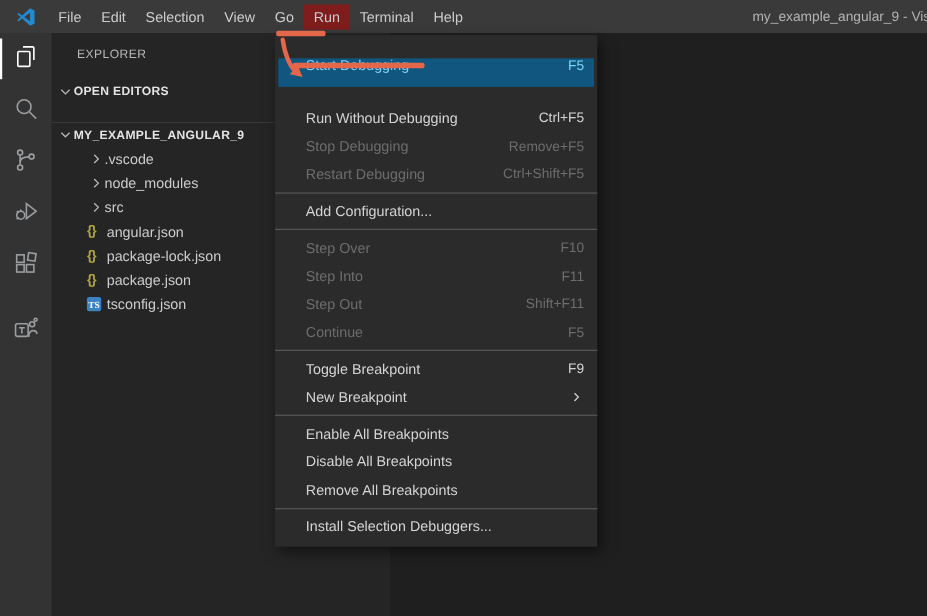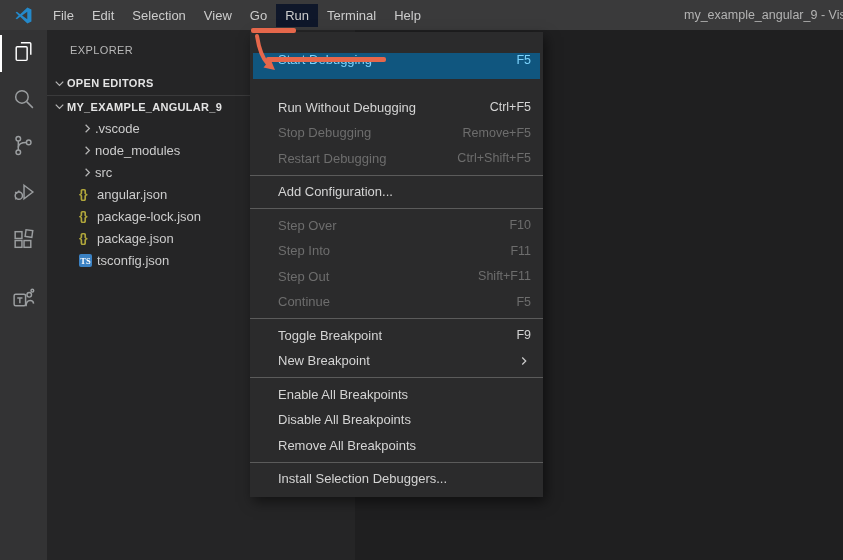--- a/index.html
+++ b/index.html
@@ -9,41 +9,41 @@
   *{box-sizing:border-box;margin:0;padding:0}
   html,body{width:843px;height:560px;overflow:hidden}
   body{position:relative;background:var(--editor);font-family:"Liberation Sans",sans-serif;
        -webkit-font-smoothing:antialiased}
 
   
   .titlebar{position:absolute;left:0;top:0;width:843px;height:30px;background:var(--titlebar);
             display:flex;align-items:center;color:#cccccc;font-size:13px;z-index:10}
   .logo{margin:0 12px 0 15px;display:flex;align-items:center}
   .mb-item{padding:4px 9px;border-radius:3px;cursor:default;white-space:nowrap}
-  .mb-item.active{background:#0f172a;border-radius:0}
+  .mb-item.active{background:#7f1d1d;border-radius:0}
   .window-title{position:absolute;left:684px;top:8px;white-space:nowrap;color:#b3b3b3;font-size:12.5px}
 
   
   .activitybar{position:absolute;left:0;top:30px;width:47px;height:530px;background:var(--activity);
                display:flex;flex-direction:column;z-index:5}
   .ab-item{height:47px;display:flex;align-items:center;justify-content:center;position:relative;
            color:#9b9ea0;cursor:pointer}
   .ab-item.gap{margin-top:13px}
   .ab-item.active{color:#ffffff}
   .ab-item.active::before{content:'';position:absolute;left:0;top:5px;bottom:5px;width:2px;background:#fff}
   .ab-item svg{width:25px;height:25px;stroke:currentColor;fill:none;stroke-width:1.4}
 
   
   .sidebar{position:absolute;left:47px;top:30px;width:308px;height:530px;background:var(--sidebar);
            color:#cccccc;z-index:4}
   .sb-title{padding:14px 0 0 23px;font-size:11px;letter-spacing:.4px;color:#b8b8b8}
   .section-row{display:flex;align-items:center;height:22px;font-weight:bold;font-size:11px;
                color:#e4e4e4;padding-left:4px;letter-spacing:.3px;cursor:pointer}
   .section-open-editors{margin-top:16px}
-  .section-project{border-top:1px solid #3a3a3b;margin-top:1px}
+  .section-project{border-top:1px solid #3a3a3b;margin-top:17px}
   .chev{width:16px;height:16px;flex:0 0 16px;display:inline-flex;align-items:center;justify-content:center}
   .chev svg{width:15px;height:15px;stroke:#b6b6b6;fill:none;stroke-width:1.3}
   .tree{font-size:13px}
   .tree-row{height:22px;display:flex;align-items:center;padding-left:32px;cursor:pointer;color:#cccccc}
   .file-ic{width:18px;flex:0 0 18px;display:inline-flex;align-items:center;justify-content:flex-start}
   .json-ic{color:var(--json);font-weight:bold;font-size:12.5px;letter-spacing:-1px}
   .ts-ic{background:var(--ts);color:#fff;font-size:8.5px;font-weight:bold;width:13px;height:13px;
          line-height:14px;border-radius:2px;text-align:center;font-family:Liberation Serif, serif}
   .tree-label{white-space:nowrap}
 

